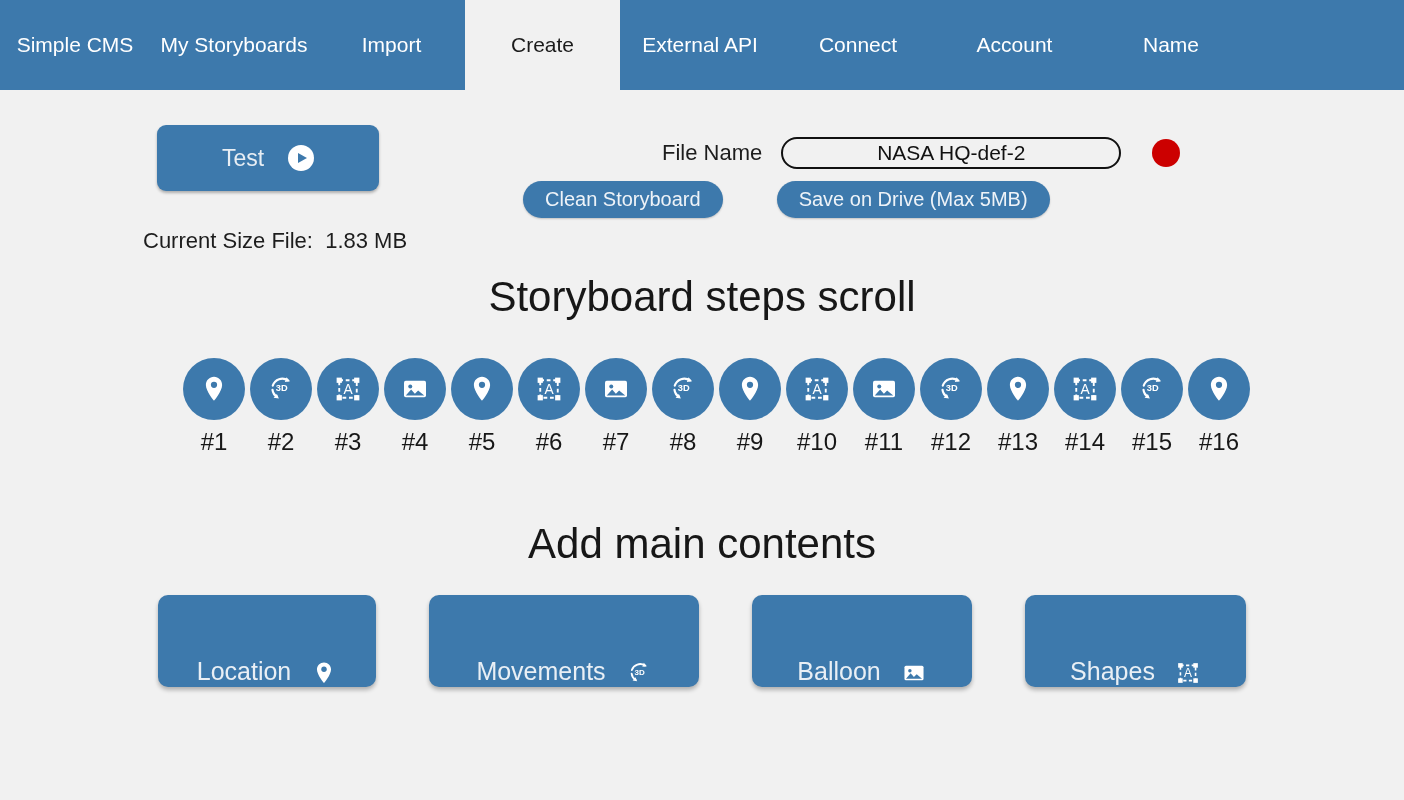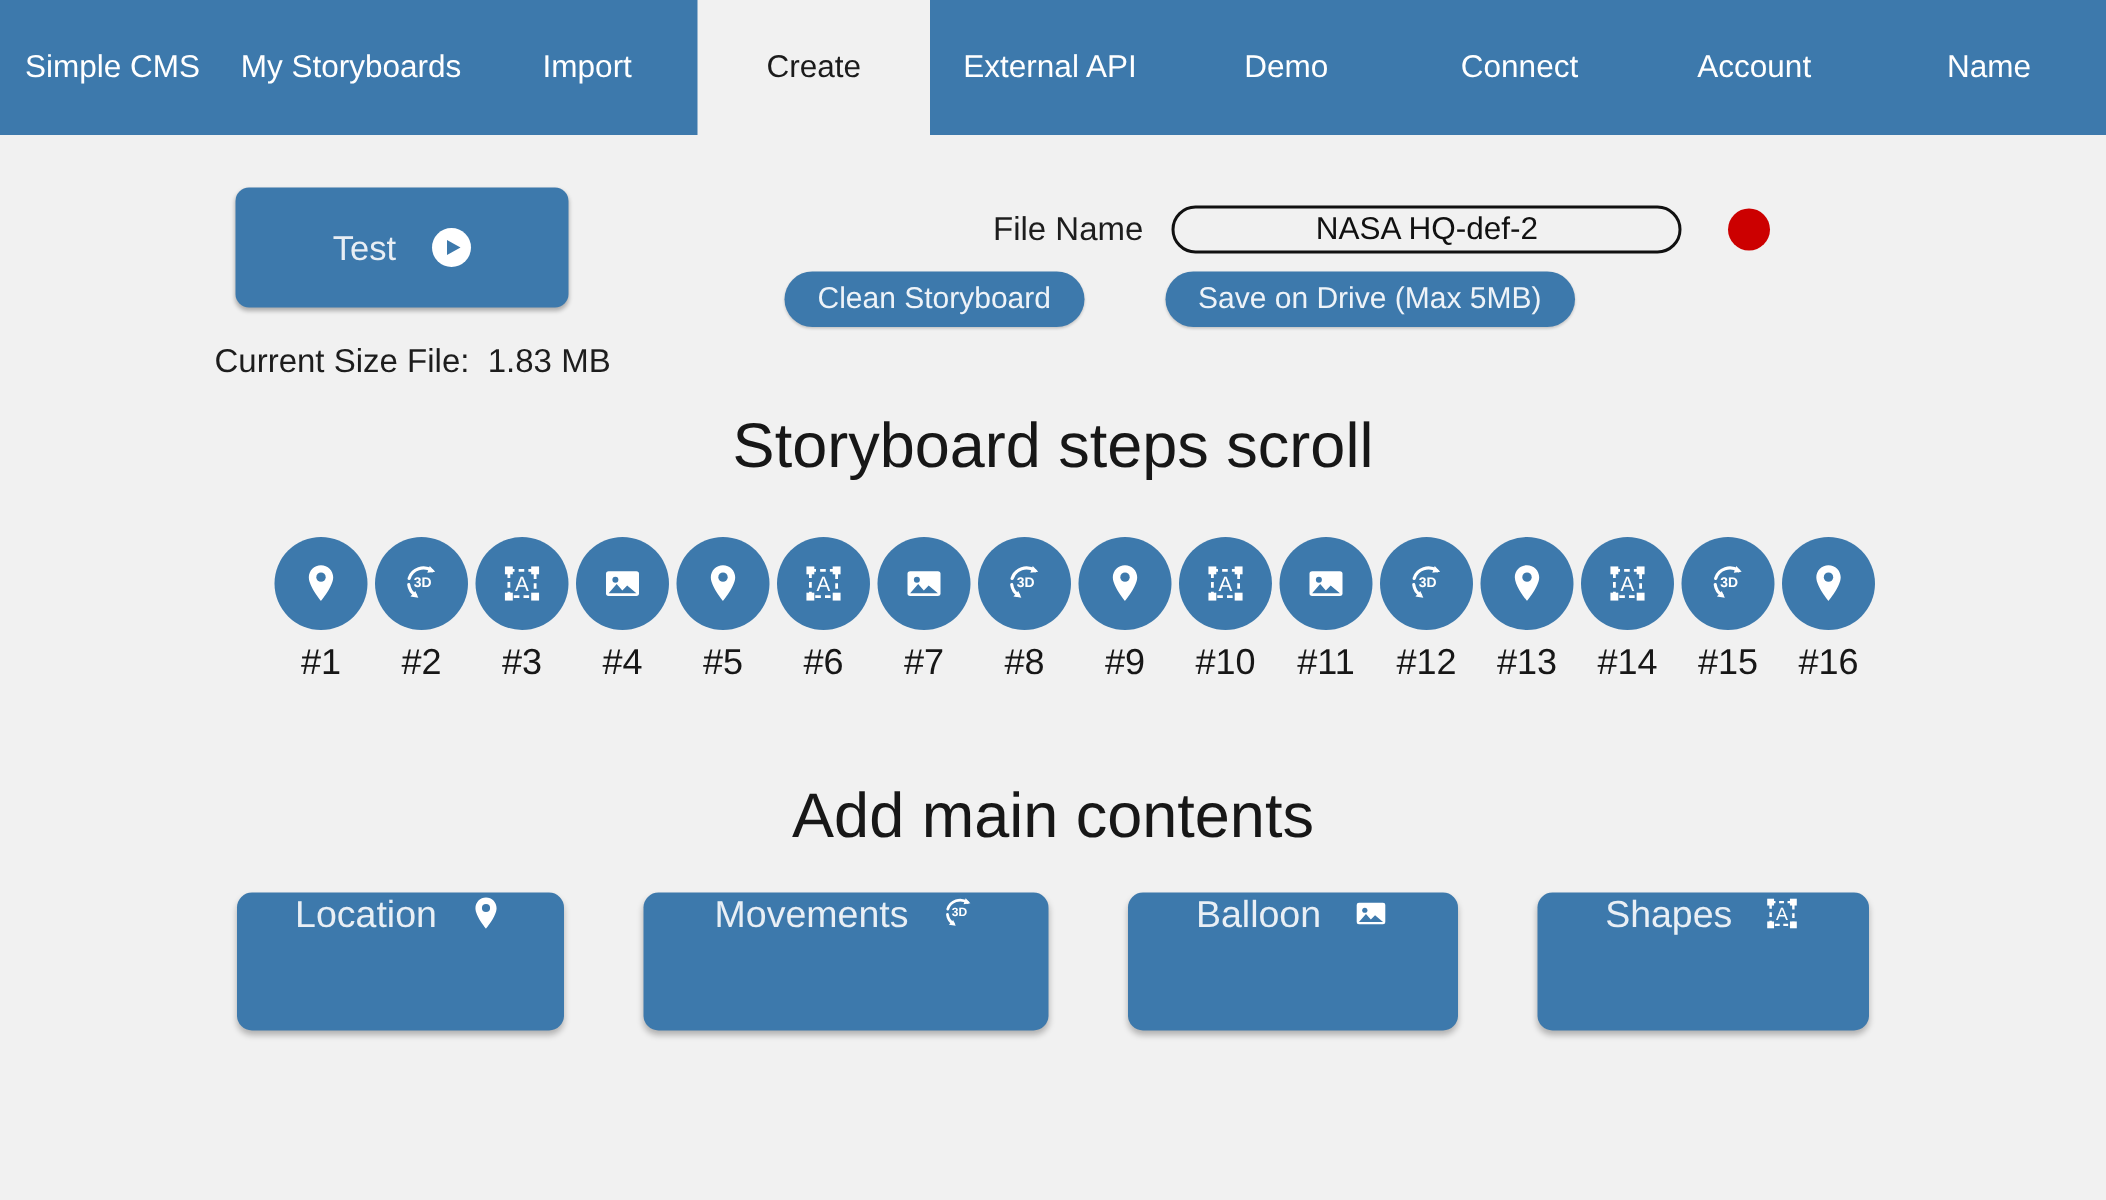--- a/index.html
+++ b/index.html
@@ -40,21 +40,21 @@
   .top-area {
     position: relative;
     height: 185px;
   }
 
   .test-btn {
     position: absolute;
     left: 157px;
     top: 35px;
     width: 222px;
-    height: 80px;
+    height: 66px;
     background: #3d79ac;
     border: none;
     border-radius: 9px;
     color: #e8eef4;
     font-size: 23px;
     font-family: "Liberation Sans", sans-serif;
     display: flex;
     align-items: center;
     justify-content: center;
     gap: 24px;
@@ -202,21 +202,21 @@
   }
   .main-btn {
     height: 92px;
     background: #3d79ac;
     border: none;
     border-radius: 10px;
     color: #e9eff5;
     font-size: 25px;
     font-family: "Liberation Sans", sans-serif;
     display: flex;
-    align-items: flex-start;
+    align-items: flex-end;
     justify-content: center;
     gap: 20px;
     cursor: pointer;
     box-shadow: 0 3px 4px rgba(0,0,0,0.27);
   }
   .w-location  { width: 218px; }
   .w-movements { width: 270px; }
   .w-balloon   { width: 220px; }
   .w-shapes    { width: 221px; }
 </style>
@@ -231,23 +231,20 @@
       <span>My Storyboards</span>
     </div>
   <div class="nav-item" style="width:147px">
       <span>Import</span>
     </div>
   <div class="nav-item active" style="width:155px">
       <span>Create</span>
     </div>
   <div class="nav-item" style="width:160px">
       <span>External API</span>
-    </div>
-  <div class="nav-item" style="width:155px">
-      <span>Demo</span>
     </div>
   <div class="nav-item" style="width:156px">
       <span>Connect</span>
     </div>
   <div class="nav-item" style="width:157px">
       <span>Account</span>
     </div>
   <div class="nav-item" style="width:156px">
       <span>Name</span>
     </div>

